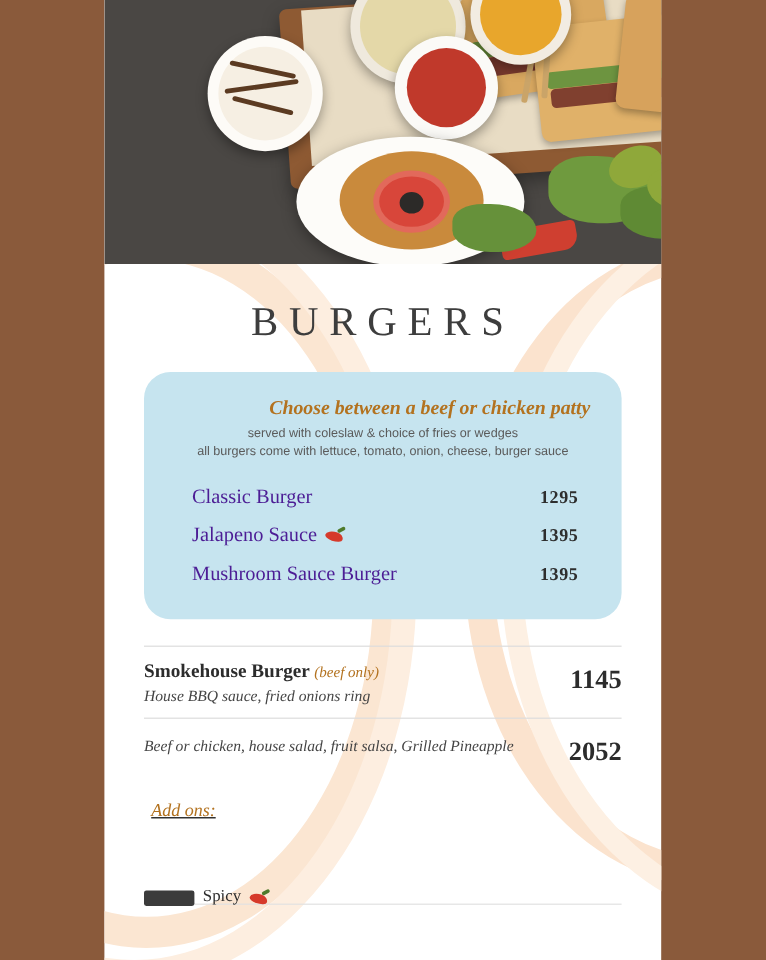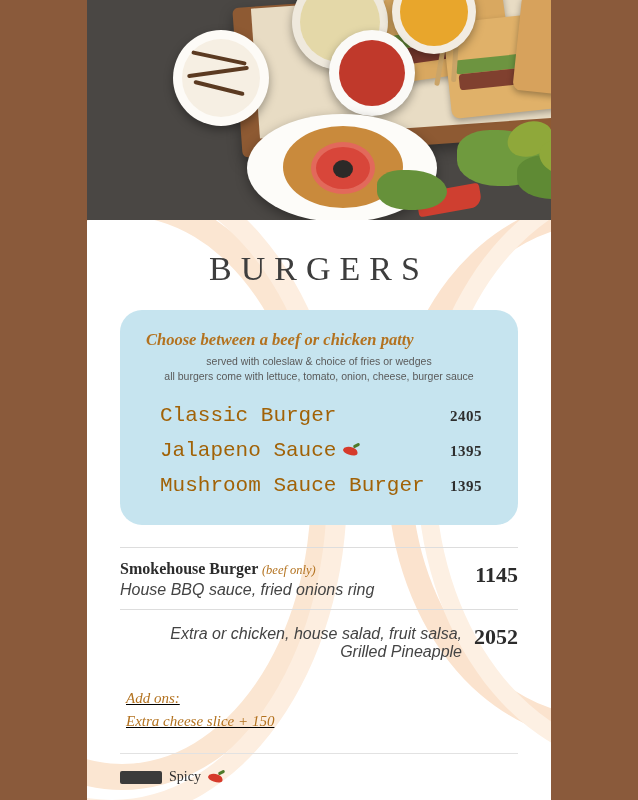--- a/index.html
+++ b/index.html
@@ -169,21 +169,21 @@
     font-weight: 400;
   }
   .blue-card {
     position: relative;
     margin: 22px 33px 0 33px;
     background: #c6e4ef;
     border-radius: 22px;
     padding: 20px 26px 22px 26px;
   }
   .card-head {
-    text-align: left;
+    text-align: right;
     font-family: "Liberation Serif", serif;
     font-style: italic;
     font-size: 16.5px;
     color: #b3721f;
     font-weight: bold;
   }
   .card-sub {
     text-align: center;
     font-size: 10.5px;
     color: #5a5a5a;
@@ -191,23 +191,23 @@
     margin-top: 4px;
   }
   .blue-items { margin-top: 14px; }
   .row {
     display: flex;
     align-items: baseline;
     justify-content: space-between;
     padding: 6px 10px 6px 14px;
   }
   .item-name {
-    font-family: Liberation Mono, monospace;
-    font-size: 21px;
-    color: #a16207;
+    font-family: Liberation Serif, serif;
+    font-size: 17px;
+    color: #4c1d95;
     display: flex;
     align-items: center;
     gap: 7px;
   }
   .item-price {
     font-family: "Liberation Serif", serif;
     font-size: 15px;
     color: #2e2e2e;
     font-weight: bold;
     letter-spacing: .5px;
@@ -248,47 +248,46 @@
     font-weight: bold;
     color: #2c2c2c;
   }
   .lname .note {
     font-weight: normal;
     font-style: italic;
     font-size: 12.5px;
     color: #b3721f;
   }
   .ldesc {
-    font-family: Liberation Sans, sans-serif;
+    font-family: Liberation Serif, serif;
     font-style: italic;
-    font-size: 16px;
+    font-size: 13px;
     color: #444;
     margin-top: 3px;
-    text-align: right;
   }
   .lprice {
     font-family: "Liberation Serif", serif;
     font-size: 22px;
     font-weight: bold;
     color: #2c2c2c;
     white-space: nowrap;
     padding-top: 2px;
   }
   .addons { margin: 16px 0 0 6px; text-decoration: underline; }
   .addons div {
     font-family: "Liberation Serif", serif;
     font-style: italic;
     font-size: 15px;
     color: #b3721f;
     line-height: 23px;
   }
   .footer {
     position: absolute;
     left: 33px;
-    bottom: 15px;
+    bottom: 44px;
     display: flex;
     align-items: center;
     gap: 7px;
     z-index: 4;
   }
   .footer .bar {
     width: 42px; height: 13px;
     background: #3b3b3b;
     border-radius: 2px;
   }
@@ -364,21 +363,21 @@
         <div>served with coleslaw &amp; choice of fries or wedges</div>
         <div>all burgers come with lettuce, tomato, onion, cheese, burger sauce</div>
       </div>
 
       <div class="blue-items">
 
         <div class="row">
           <div class="item-name">
             <span>Classic Burger</span>
           </div>
-          <div class="item-price">2405</div>
+          <div class="item-price">1295</div>
         </div>
 
         <div class="row">
           <div class="item-name">
             <span>Jalapeno Sauce</span>
             <span class="chili">
               <span class="body"></span>
                 <span class="stem"></span>
             </span>
           </div>
@@ -403,28 +402,27 @@
             <span>Smokehouse Burger</span>
             <span class="note">(beef only)</span>
           </div>
           <div class="ldesc">House BBQ sauce, fried onions ring</div>
         </div>
         <div class="lprice">1145</div>
       </div>
 
       <div class="row2 first">
         <div class="left-col">
-          <div class="ldesc">Extra or chicken, house salad, fruit salsa, Grilled Pineapple</div>
+          <div class="ldesc">Beef or chicken, house salad, fruit salsa, Grilled Pineapple</div>
         </div>
         <div class="lprice">2052</div>
       </div>
 
       <div class="addons">
         <div>Add ons:</div>
-        <div>Extra cheese slice + 150</div>
       </div>
 
     </div>
   </div>
 
   <div class="footer-line"></div>
   <div class="footer">
     <div class="bar"></div>
     <div class="lbl">Spicy</div>
     <span class="chili">

